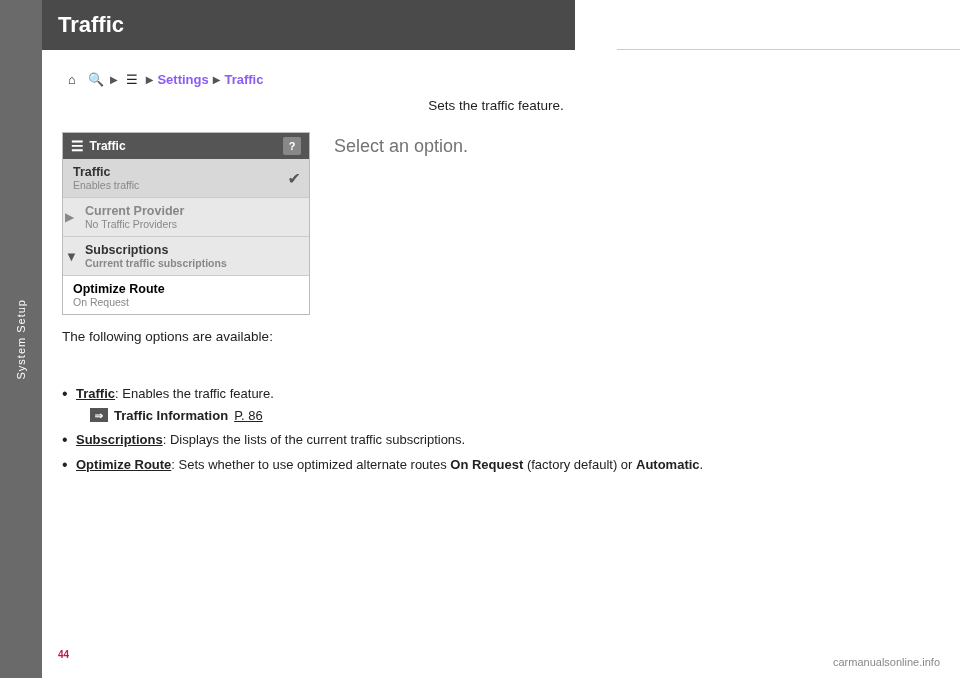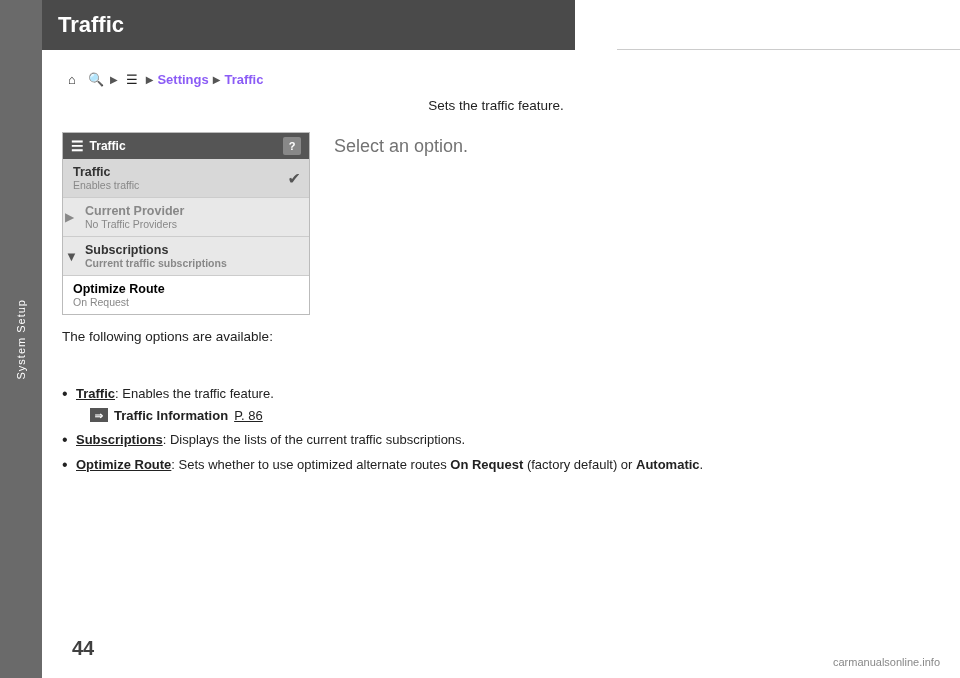--- a/index.html
+++ b/index.html
@@ -33,23 +33,23 @@
       font-size: 11px;
       writing-mode: vertical-rl;
       transform: rotate(180deg);
       letter-spacing: 1px;
     }
 
     
     .page-number {
       position: absolute;
       bottom: 18px;
-      left: 72px;
-      font-size: 20px;
-      color: #404040;
+      left: 58px;
+      font-size: 10px;
+      color: #be185d;
       font-weight: bold;
     }
 
     
     .main-content {
       position: absolute;
       top: 0;
       left: 42px;
       right: 0;
       bottom: 0;

